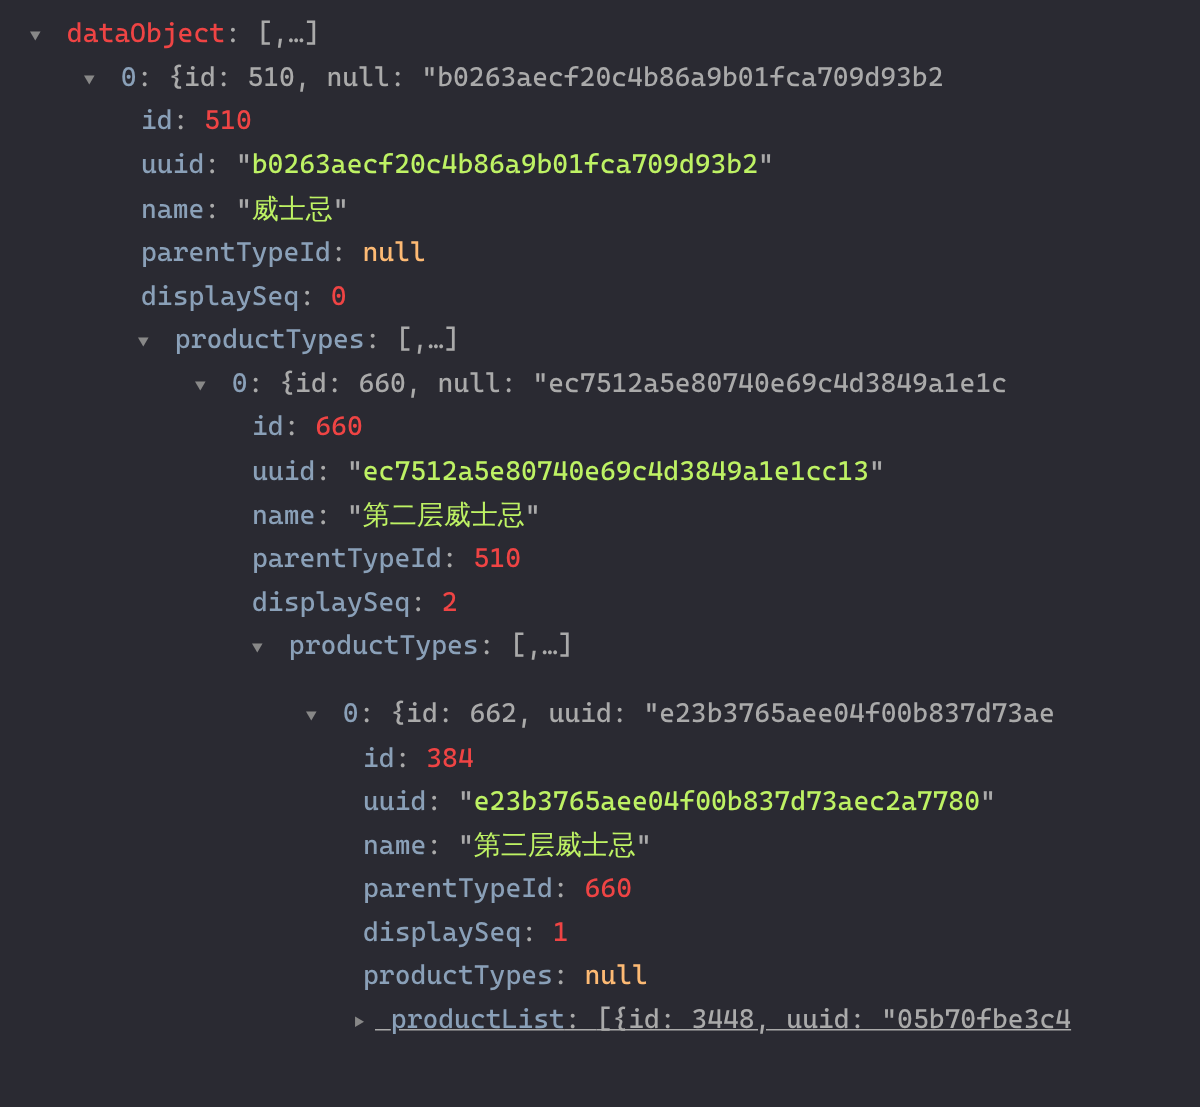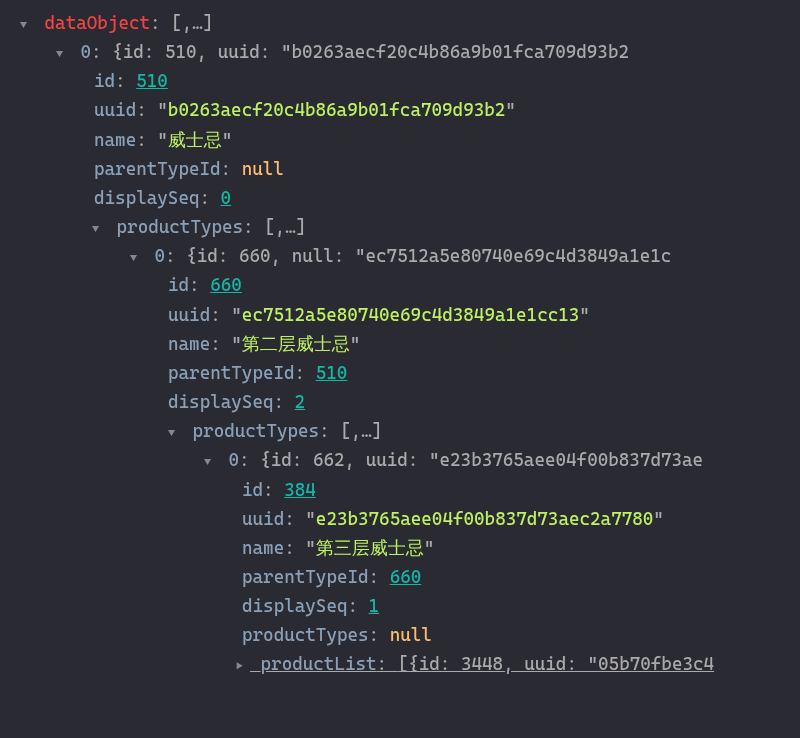--- a/index.html
+++ b/index.html
@@ -16,43 +16,43 @@
       white-space: nowrap;
     }
     .row { display: block; }
     .ind-1 { padding-left: 16px; }
     .ind-2 { padding-left: 52px; }
     .ind-3 { padding-left: 90px; }
     .ind-4 { padding-left: 88px; }
     .ind-5 { padding-left: 126px; }
     .ind-6 { padding-left: 164px; }
     .ind-7 { padding-left: 164px; }
-    .ind-8 { padding-left: 200px; }
+    .ind-8 { padding-left: 200px; margin-top: 16px; }
     .ind-9 { padding-left: 238px; }
     .arrow { color: #888; display: inline-block; width: 14px; font-size: 12px; }
     .key-root { color: #ef4444; }
     .key { color: #8aa0b8; }
-    .value-num { color: #14b8a6; text-decoration: underline; }
+    .value-num { color: #ef4444; }
     .value-str { color: #bef264; }
     .value-null { color: #fdba74; }
     .punct { color: #aaa; }
     .preview { color: #aaa; }
     .quote { color: #aaa; }
   </style>
 </head>
 <body>
 
 <div class="row ind-1">
   <span class="arrow">▼</span>
   <span class="key-root">dataObject</span><span class="punct">: </span><span class="preview">[,…]</span>
 </div>
 
 <div class="row ind-2">
   <span class="arrow">▼</span>
-  <span class="key">0</span><span class="punct">: </span><span class="preview">{id: 510, uuid: "b0263aecf20c4b86a9b01fca709d93b2</span>
+  <span class="key">0</span><span class="punct">: </span><span class="preview">{id: 510, null: "b0263aecf20c4b86a9b01fca709d93b2</span>
 </div>
 
 <div class="row ind-3">
   <span class="key">id</span><span class="punct">: </span><span class="value-num">510</span>
 </div>
 <div class="row ind-3">
   <span class="key">uuid</span><span class="punct">: </span><span class="quote">"</span><span class="value-str">b0263aecf20c4b86a9b01fca709d93b2</span><span class="quote">"</span>
 </div>
 <div class="row ind-3">
   <span class="key">name</span><span class="punct">: </span><span class="quote">"</span><span class="value-str">威士忌</span><span class="quote">"</span>

